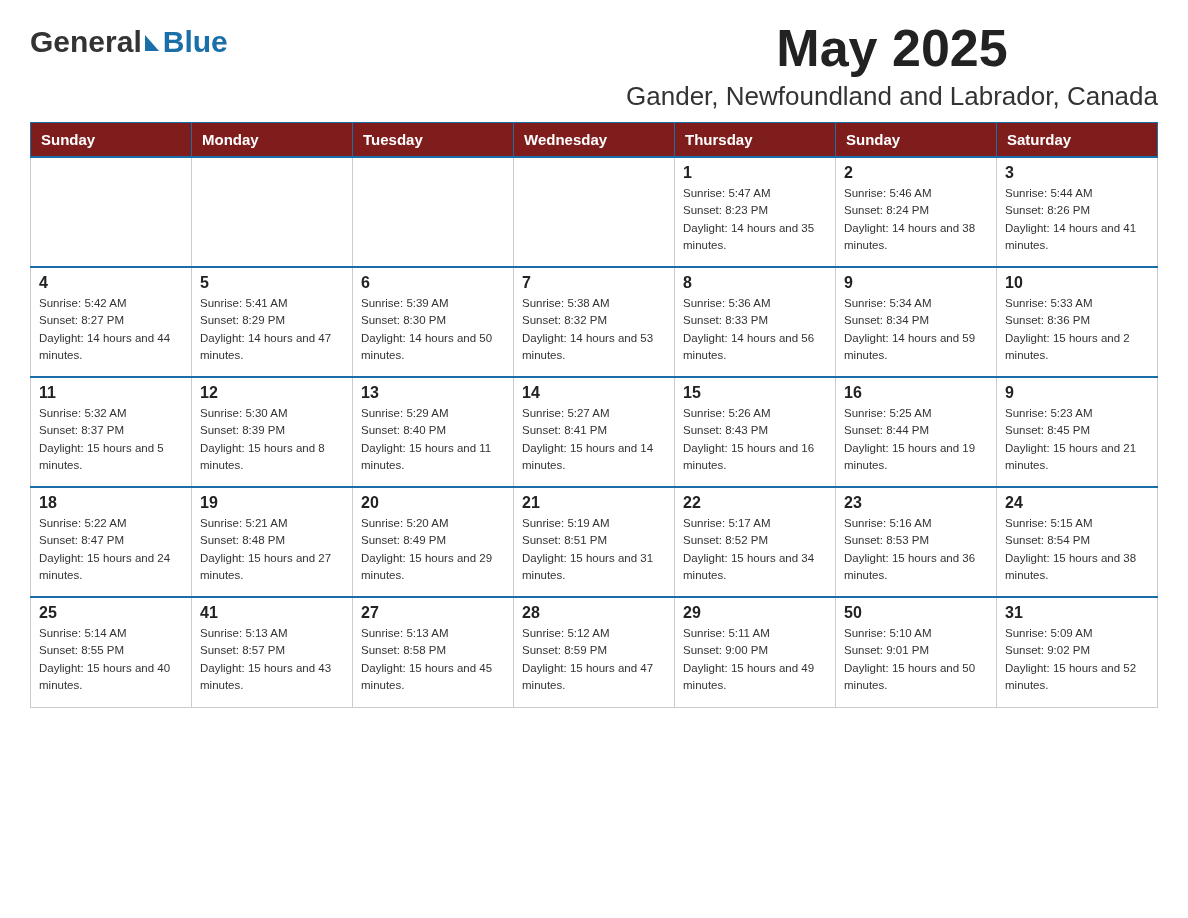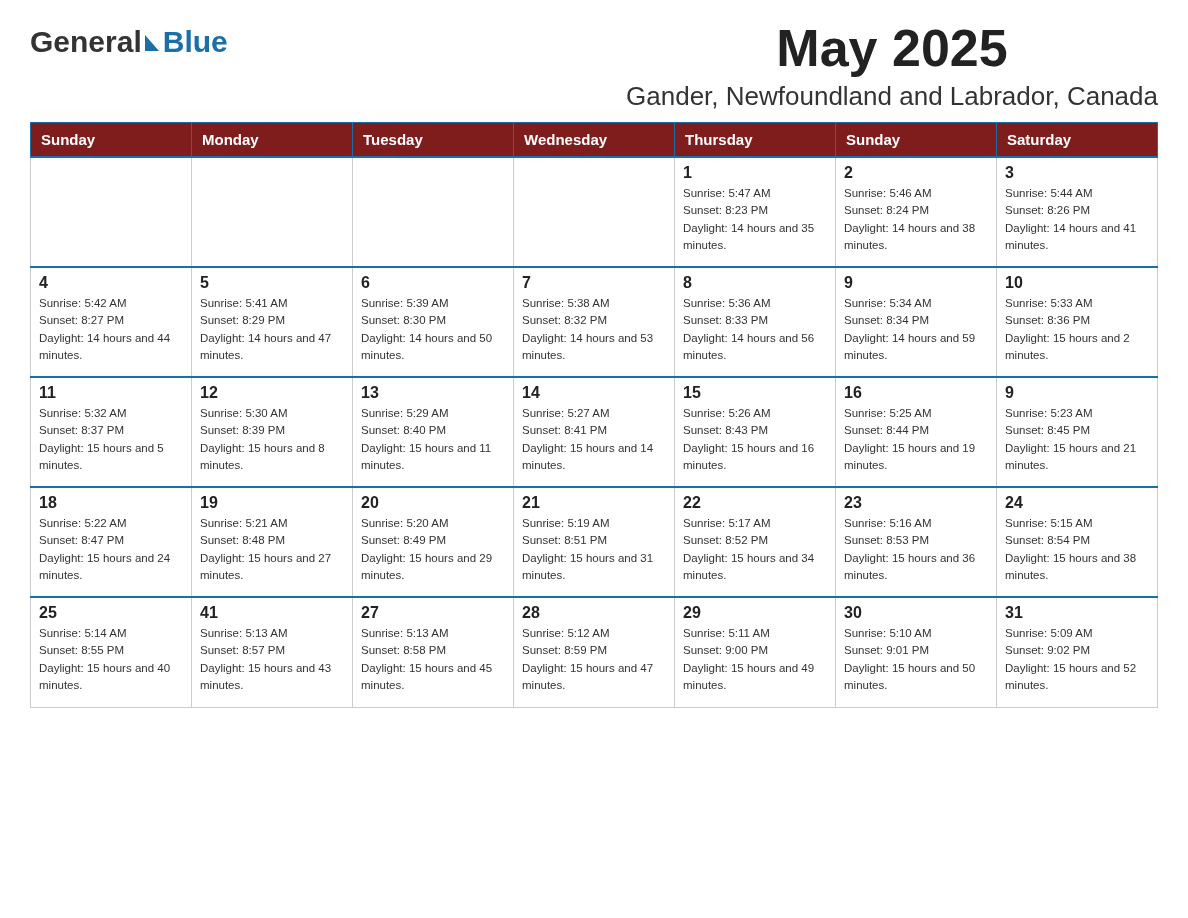--- a/index.html
+++ b/index.html
@@ -261,21 +261,21 @@
         </td>
         <td>
           <span class="day-number">28</span>
           <div class="day-info">Sunrise: 5:12 AM<br>Sunset: 8:59 PM<br>Daylight: 15 hours and 47 minutes.</div>
         </td>
         <td>
           <span class="day-number">29</span>
           <div class="day-info">Sunrise: 5:11 AM<br>Sunset: 9:00 PM<br>Daylight: 15 hours and 49 minutes.</div>
         </td>
         <td>
-          <span class="day-number">30</span>
+          <span class="day-number">50</span>
           <div class="day-info">Sunrise: 5:10 AM<br>Sunset: 9:01 PM<br>Daylight: 15 hours and 50 minutes.</div>
         </td>
         <td>
           <span class="day-number">31</span>
           <div class="day-info">Sunrise: 5:09 AM<br>Sunset: 9:02 PM<br>Daylight: 15 hours and 52 minutes.</div>
         </td>
       </tr>
     </tbody>
 </table>
 

